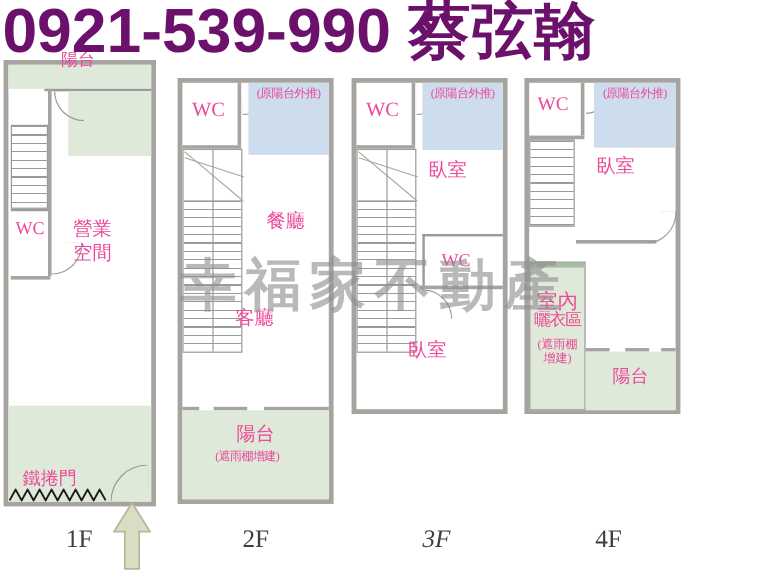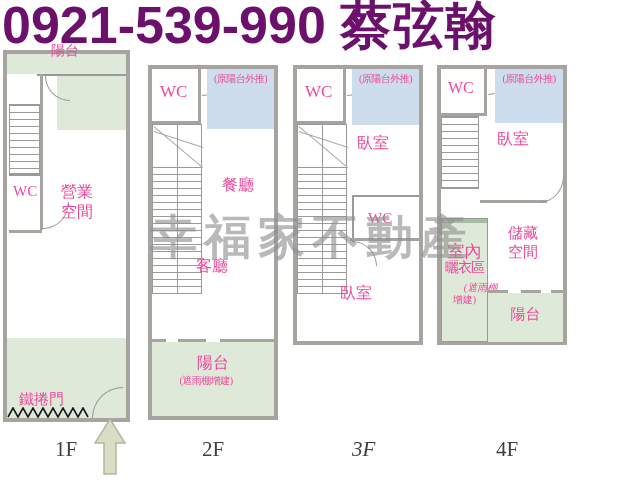--- a/index.html
+++ b/index.html
@@ -114,23 +114,22 @@
     <div class="lbl c" style="left:54px;top:4px;width:68px;font-size:10px;letter-spacing:-0.5px;white-space:nowrap;">(原陽台外推)</div>
     <div class="lbl" style="left:56px;top:60px;font-size:16px;white-space:nowrap;">臥室</div>
     <div class="stairbox treads" style="left:0;top:47px;width:38px;height:73px;"></div>
     <div class="wall" style="left:39px;top:131px;width:67px;height:3px;"></div>
     <div class="arc arc-br" style="left:98px;top:107px;width:24px;height:26px;"></div>
     <div class="area green" style="left:0;top:149px;width:47px;height:124px;border:1px solid #9a9a9a;box-sizing:border-box;">
       <div style="position:absolute;left:0;top:0;width:100%;height:4px;background:#a8bba3;"></div>
     </div>
     <div class="lbl c" style="left:0;top:172px;width:47px;font-size:17px;">室內</div>
     <div class="lbl c" style="left:0;top:190px;width:47px;font-size:14px;letter-spacing:-1px;">曬衣區</div>
-    <div class="lbl c" style="left:16px;top:213px;width:47px;font-size:10px;font-style:italic;">(遮雨棚</div>
+    <div class="lbl c" style="left:0;top:213px;width:47px;font-size:10px;">(遮雨棚</div>
     <div class="lbl c" style="left:0;top:225px;width:47px;font-size:10px;">增建)</div>
-    <div class="lbl c" style="left:64px;top:155px;width:36px;font-size:15px;">儲藏空間</div>
     <div class="wall" style="left:47px;top:221px;width:20px;height:3px;"></div>
     <div class="wall" style="left:80px;top:221px;width:20px;height:3px;"></div>
     <div class="wall" style="left:110px;top:221px;width:12px;height:3px;"></div>
     <div class="area green" style="left:47px;top:224px;width:75px;height:49px;"></div>
     <div class="lbl c" style="left:47px;top:236px;width:75px;font-size:15px;">陽台</div>
   </div>
 
   <div class="floorlabel" style="left:55px;top:437px;">1F</div>
   <div class="floorlabel" style="left:202px;top:437px;">2F</div>
   <div class="floorlabel" style="left:352px;top:437px;font-style:italic;">3F</div>

